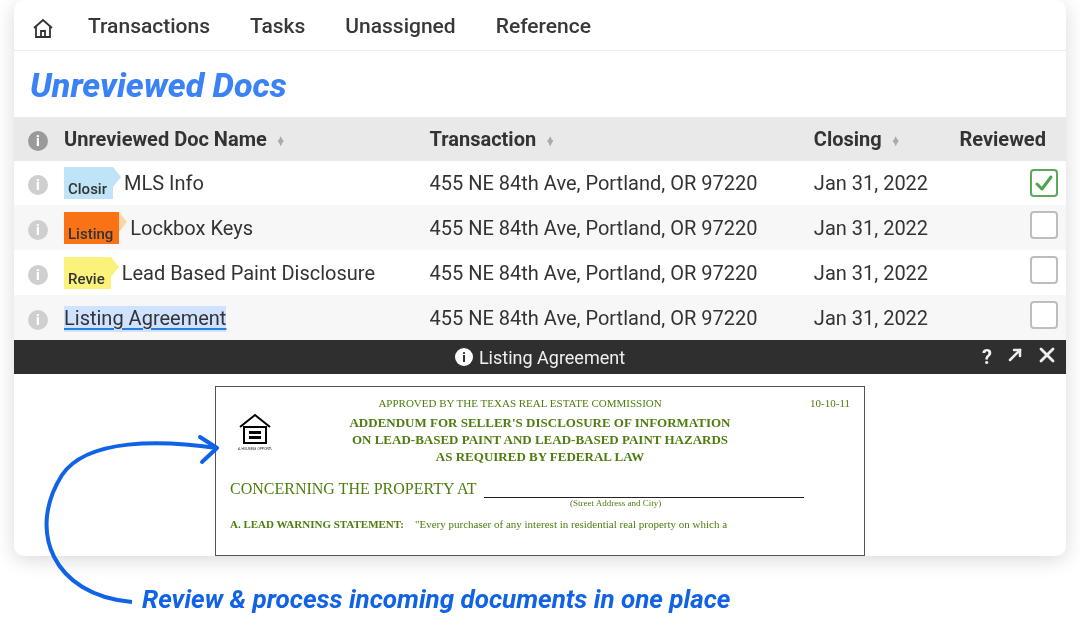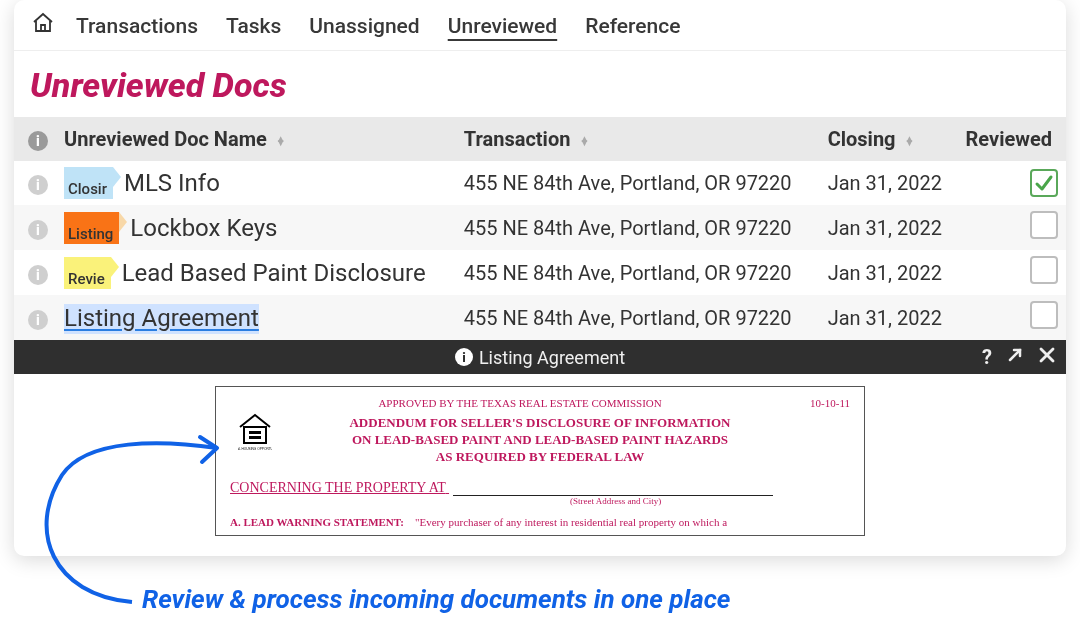--- a/index.html
+++ b/index.html
@@ -14,43 +14,43 @@
   .card {
     position: absolute;
     left: 14px; top: 0; width: 1052px; height: 556px;
     border-radius: 10px;
     box-shadow: 0 4px 20px rgba(0,0,0,0.15);
     background: #fff;
     overflow: hidden;
   }
   .navbar {
     display: flex;
-    align-items: flex-start;
-    gap: 12px;
+    align-items: flex-end;
+    gap: 24px;
     padding: 10px 16px 8px;
     border-bottom: 1px solid #eee;
   }
   .navbar .home-icon { width: 26px; height: 26px; display: flex; align-items: center; justify-content: center; }
   .nav-item {
     font-size: 21px;
     color: #383838;
     padding: 4px 8px;
     cursor: pointer;
     font-weight: 500;
   }
   .nav-item.active {
     text-decoration: underline;
     text-underline-offset: 6px;
     text-decoration-thickness: 2px;
   }
   .page-title {
     font-size: 34px;
     font-weight: 800;
     font-style: italic;
-    color: #be185d;
+    color: #3b82f6;
     padding: 14px 16px 12px;
   }
   table.docs {
     width: 100%;
     border-collapse: collapse;
     font-size: 20px;
   }
   table.docs thead th {
     background: #e9e9e9;
     font-weight: 700;
@@ -87,53 +87,53 @@
     border-left: 8px solid currentColor;
     border-top: 10px solid transparent;
     border-bottom: 10px solid transparent;
   }
   .tag-blue { background: #bfe3f7; }
   .tag-blue::after { border-left-color: #bfe3f7; }
   .tag-orange { background: #f97316; }
   .tag-orange::after { border-left-color: #f8d8a8; }
   .tag-yellow { background: #faf27a; }
   .tag-yellow::after { border-left-color: #faf27a; }
-  .doc-name { font-size: 24px; color: #333; vertical-align: middle; }
+  .doc-name { font-size: 20px; color: #333; vertical-align: middle; }
   .doc-name.selected { background: #cfe2ff; text-decoration: underline; text-decoration-color: #2a7de1; text-decoration-thickness: 2px; text-underline-offset: 3px; padding-bottom: 2px; }
   .checkbox {
     width: 28px; height: 28px; border: 2px solid #bdbdbd; border-radius: 4px; display: inline-flex;
     align-items: center; justify-content: center; background: #fff;
   }
   .checkbox.checked { border-color: #5aa85a; color: #4aa64a; }
   .preview-bar {
     background: #2f2f2f; height: 34px; display: flex; align-items: center; color: #f0f0f0;
     font-size: 18px; position: relative; padding: 0 10px;
   }
   .preview-bar .center { position: absolute; left: 0; right: 0; text-align: center; display: flex; align-items: center; justify-content: center; gap: 6px; }
   .preview-bar .right { margin-left: auto; display: flex; gap: 14px; align-items: center; font-size: 20px; }
   .info-circle.bar { background: #fff; color: #2f2f2f; width: 18px; height: 18px; font-size: 13px; }
   .doc-preview {
     margin: 12px auto 16px;
     width: 650px;
-    height: 150px;
+    height: 170px;
     border: 1px solid #555;
     background: #fff;
     padding: 10px 14px 0;
     font-family: Georgia, 'Times New Roman', serif;
     font-size: 12px;
-    color: #be185d;
+    color: #4d7c0f;
     position: relative;
     overflow: hidden;
   }
   .doc-preview .row1 { display: flex; justify-content: space-between; font-size: 11px; }
   .doc-preview .house {
     position: absolute; left: 22px; top: 26px;
   }
   .doc-preview .title-block { text-align: center; font-weight: 700; font-size: 13px; margin-top: 6px; line-height: 1.3; }
-  .doc-preview .concerning { font-size: 14px; margin-top: 14px; text-decoration: underline; }
+  .doc-preview .concerning { font-size: 16px; margin-top: 14px; }
   .doc-preview .underline { display: inline-block; border-bottom: 1px solid #222; width: 320px; height: 12px; vertical-align: bottom; margin-left: 4px; }
   .doc-preview .subnote { font-size: 9px; margin-left: 340px; }
   .doc-preview .warning { font-size: 11px; margin-top: 10px; }
   .doc-preview .warning b { font-weight: 800; }
   .callout-text {
     position: absolute;
     left: 142px; top: 584px;
     font-size: 26px; font-weight: 700; font-style: italic;
     color: #1062e6;
   }
@@ -155,21 +155,20 @@
     <span class="home-icon">
       <svg width="24" height="24" viewBox="0 0 24 24" fill="none" stroke="#333" stroke-width="1.8">
         <path d="M3 11 L12 3 L21 11"></path>
         <path d="M5 10 V20 H19 V10"></path>
         <path d="M10 20 V14 H14 V20"></path>
       </svg>
     </span>
     <span class="nav-item">Transactions</span>
       <span class="nav-item">Tasks</span>
       <span class="nav-item">Unassigned</span>
-      <span class="nav-item active">Unreviewed</span>
       <span class="nav-item">Reference</span>
   </div>
 
   <div class="page-title">Unreviewed Docs</div>
 
   <table class="docs">
     <thead>
       <tr>
         <th><span class="info-circle hdr">i</span></th>
         <th>

